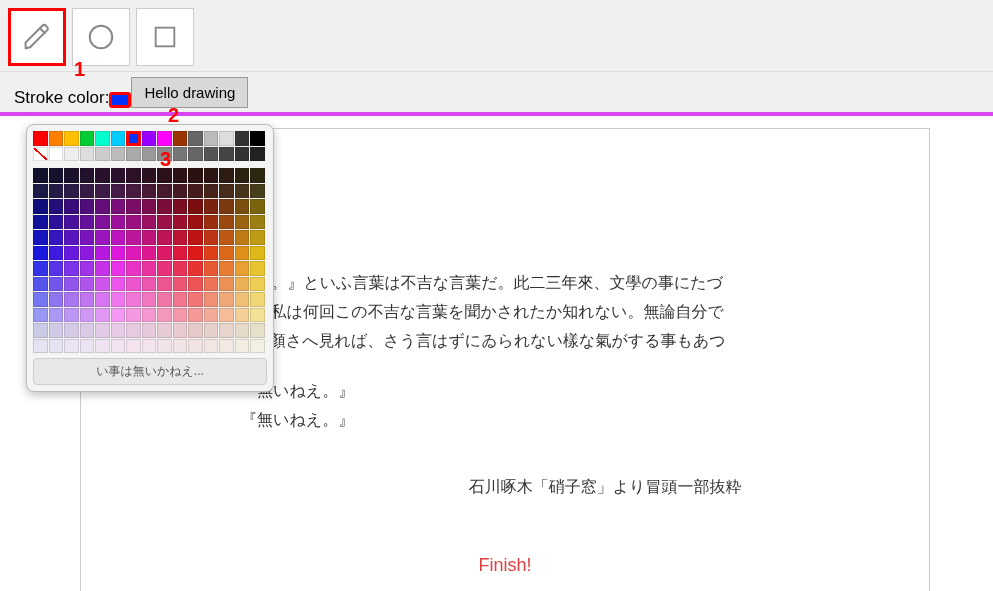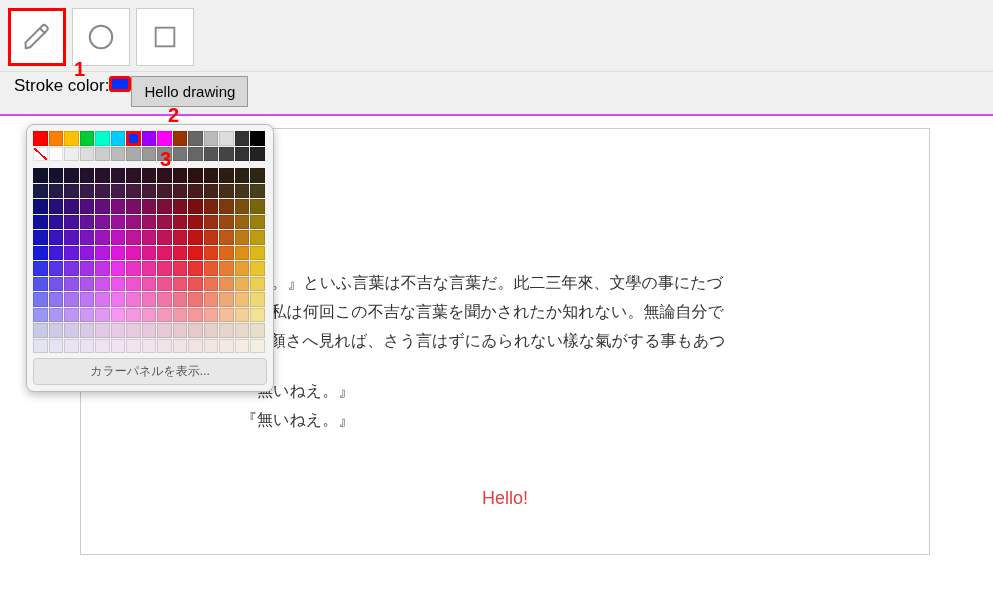--- a/index.html
+++ b/index.html
@@ -2,21 +2,21 @@
 <html><head>
 <meta charset="utf-8">
 <style>
   * { box-sizing: border-box; margin: 0; padding: 0; }
   body { font-family: Arial, sans-serif; background: #fff; width: 993px; height: 591px; overflow: hidden; position: relative; }
 
   .toolbar { background: #f0f0f0; border-bottom: 1px solid #ddd; height: 72px; display: flex; gap: 6px; padding: 8px; }
   .tool-btn { width: 58px; height: 58px; background: #fff; border: 1px solid #ccc; display: flex; align-items: center; justify-content: center; cursor: pointer; }
   .tool-btn.selected { border: 3px solid #ff0000; }
 
-  .sub-toolbar { background: #f0f0f0; border-bottom: 2px solid #d946ef; height: 44px; display: flex; align-items: flex-start; padding: 4px 14px; }
+  .sub-toolbar { background: #f0f0f0; border-bottom: 4px solid #d946ef; height: 44px; display: flex; align-items: flex-end; padding: 4px 14px; }
   .stroke-label { font-size: 17px; }
   .swatch-current { width: 22px; height: 16px; border: 3px solid #ff0000; background: #0033ff; border-radius: 3px; cursor: pointer; }
   .finish-btn { background: #d8d8d8; border: 1px solid #999; padding: 6px 12px; font-size: 15px; cursor: pointer; }
 
   .annotation { position: absolute; color: #ff0000; font-weight: bold; font-size: 20px; z-index: 50; }
   .ann1 { left: 74px; top: 58px; }
   .ann2 { left: 168px; top: 104px; }
   .ann3 { left: 160px; top: 148px; }
 
   .doc-area { position: relative; background: #fff; padding: 12px 80px 0 80px; }
@@ -69,21 +69,22 @@
 <div class="annotation ann3">3</div>
 
 <div class="doc-area">
   <div class="doc-page">
     <div class="jp-line">い事は無いかねえ。』といふ言葉は不吉な言葉だ。此二三年來、文學の事にたづ</div>
     <div class="jp-line">る若い人達から、私は何回この不吉な言葉を聞かされたか知れない。無論自分で</div>
     <div class="jp-line">――或時は、人の顏さへ見れば、さう言はずにゐられない樣な氣がする事もあつ</div>
     <div class="jp-line" style="height:18px"></div>
     <div class="jp-line indent1">『無いねえ。』</div>
     <div class="jp-line indent1">『無いねえ。』</div>
-    <div class="hello">Hello!</div>
+    <div class="attribution">石川啄木「硝子窓」より冒頭一部抜粋</div>
+    <div class="hello">Finish!</div>
   </div>
 </div>
 
 <div class="color-panel">
   <div class="swatch-row" id="row1">
       <div class="swatch" style="background: rgb(255, 0, 0);"></div>
       <div class="swatch" style="background: rgb(255, 127, 0);"></div>
       <div class="swatch" style="background: rgb(255, 192, 0);"></div>
       <div class="swatch" style="background: rgb(0, 204, 51);"></div>
       <div class="swatch" style="background: rgb(0, 255, 204);"></div>
@@ -315,14 +316,14 @@
         <div class="swatch" style="background: rgb(242, 227, 236);"></div>
         <div class="swatch" style="background: rgb(242, 227, 233);"></div>
         <div class="swatch" style="background: rgb(242, 227, 230);"></div>
         <div class="swatch" style="background: rgb(242, 227, 227);"></div>
         <div class="swatch" style="background: rgb(242, 230, 227);"></div>
         <div class="swatch" style="background: rgb(242, 233, 227);"></div>
         <div class="swatch" style="background: rgb(242, 236, 227);"></div>
         <div class="swatch" style="background: rgb(242, 239, 227);"></div>
       </div>
     </div>
-  <button class="show-panel-btn">カラーパネルを表示...</button>
+  <button class="show-panel-btn">い事は無いかねえ...</button>
 </div>
 
 </body></html>

